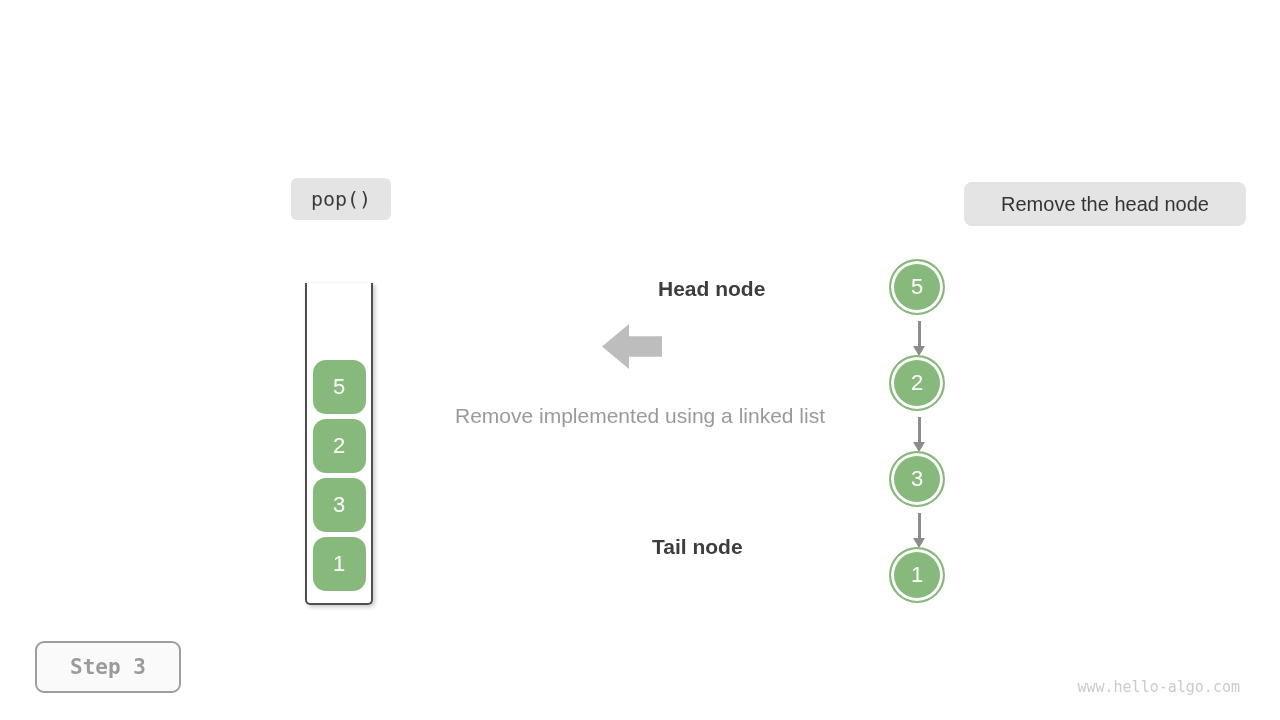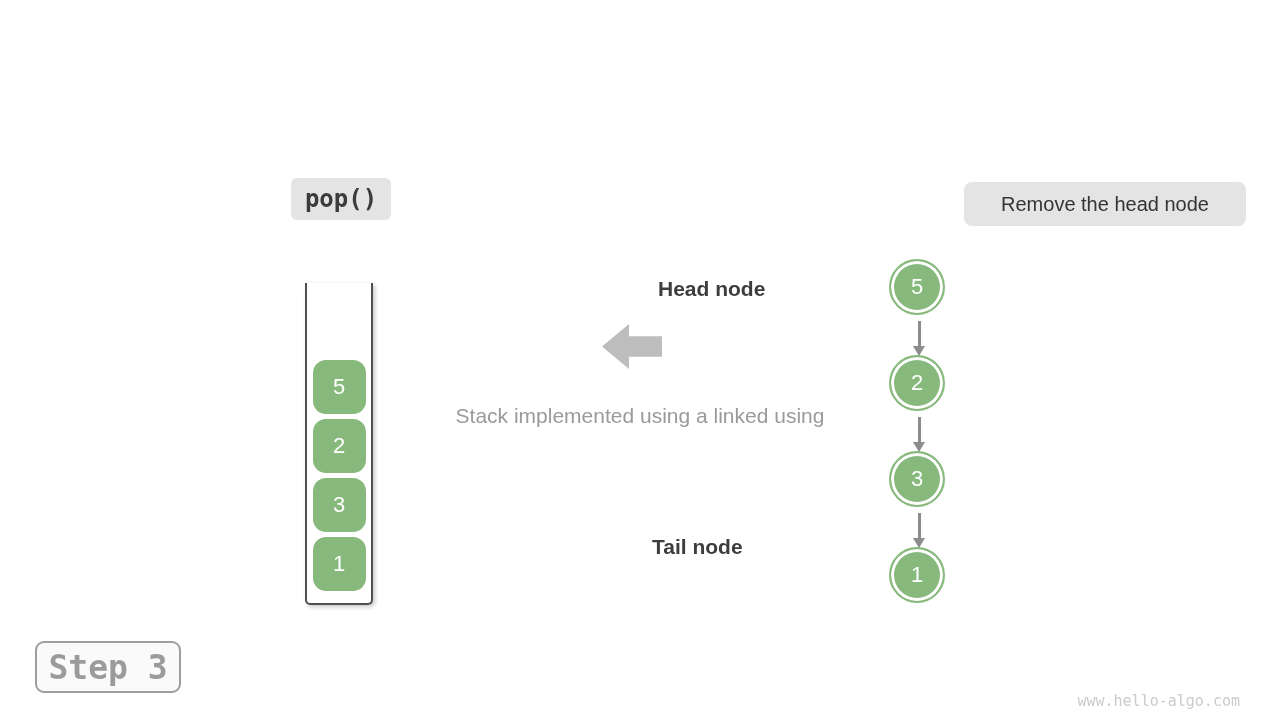--- a/index.html
+++ b/index.html
@@ -9,33 +9,32 @@
   
   .badge {
     position: absolute;
     display: flex; align-items: center; justify-content: center;
     background: #e4e4e4; color: #3b3b3b;
   }
   .badge-op {
     left: 291px; top: 178px; width: 100px; height: 42px;
     border-radius: 6px;
     font-family: "DejaVu Sans Mono", "Liberation Mono", monospace;
-    font-size: 24px;
-    font-weight: bold;
+    font-size: 20px;
   }
   .badge-desc {
     left: 964px; top: 182px; width: 282px; height: 44px;
     border-radius: 8px;
     font-size: 20px; color: #343434;
   }
   .badge-step {
     left: 35px; top: 641px; width: 146px; height: 52px;
     background: #fafafa; border: 2px solid #9e9e9e; border-radius: 9px;
     font-family: "DejaVu Sans Mono", "Liberation Mono", monospace;
-    font-weight: bold; font-size: 33px; color: #9b9b9b;
+    font-weight: bold; font-size: 21px; color: #9b9b9b;
   }
 
   
   .stack-container {
     position: absolute; left: 305px; top: 283px; width: 68px; height: 322px;
     border-left: 2px solid #4f4f4f;
     border-right: 2px solid #4f4f4f;
     border-bottom: 2px solid #4f4f4f;
     border-radius: 0 0 5px 5px;
     box-shadow: 2px 2px 4px rgba(0,0,0,0.22);
@@ -96,39 +95,39 @@
     position: absolute; width: 215px; 
     font-size: 21px; font-weight: bold; color: #3d3d3d;
   }
   .side-label.head { left: 658px; top: 277px; }
   .side-label.tail { left: 652px; top: 535px; }
 
   
   .watermark {
     position: absolute; right: 40px; top: 678px;
     font-family: "DejaVu Sans Mono", "Liberation Mono", monospace;
-    font-size: 15px; color: #cbcbcb; margin-top: 14px;
+    font-size: 15px; color: #cbcbcb;
   }
 </style>
 </head>
 <body>
 
 <div class="badge badge-op">pop()</div>
 
 <div class="badge badge-desc">Remove the head node</div>
 
 <div class="stack-container">
   <div class="stack-item">5</div>
   <div class="stack-item">2</div>
   <div class="stack-item">3</div>
   <div class="stack-item">1</div>
 </div>
 
 <div class="big-arrow"></div>
-<div class="caption">Stack implemented using a linked using</div>
+<div class="caption">Remove implemented using a linked list</div>
 
 <div class="side-label head">Head node</div>
 <div class="side-label tail">Tail node</div>
 
 <div class="ll-node n0">5</div>
 <div class="ll-node n1">2</div>
 <div class="ll-node n2">3</div>
 <div class="ll-node n3">1</div>
 
 <div class="connector c0">

